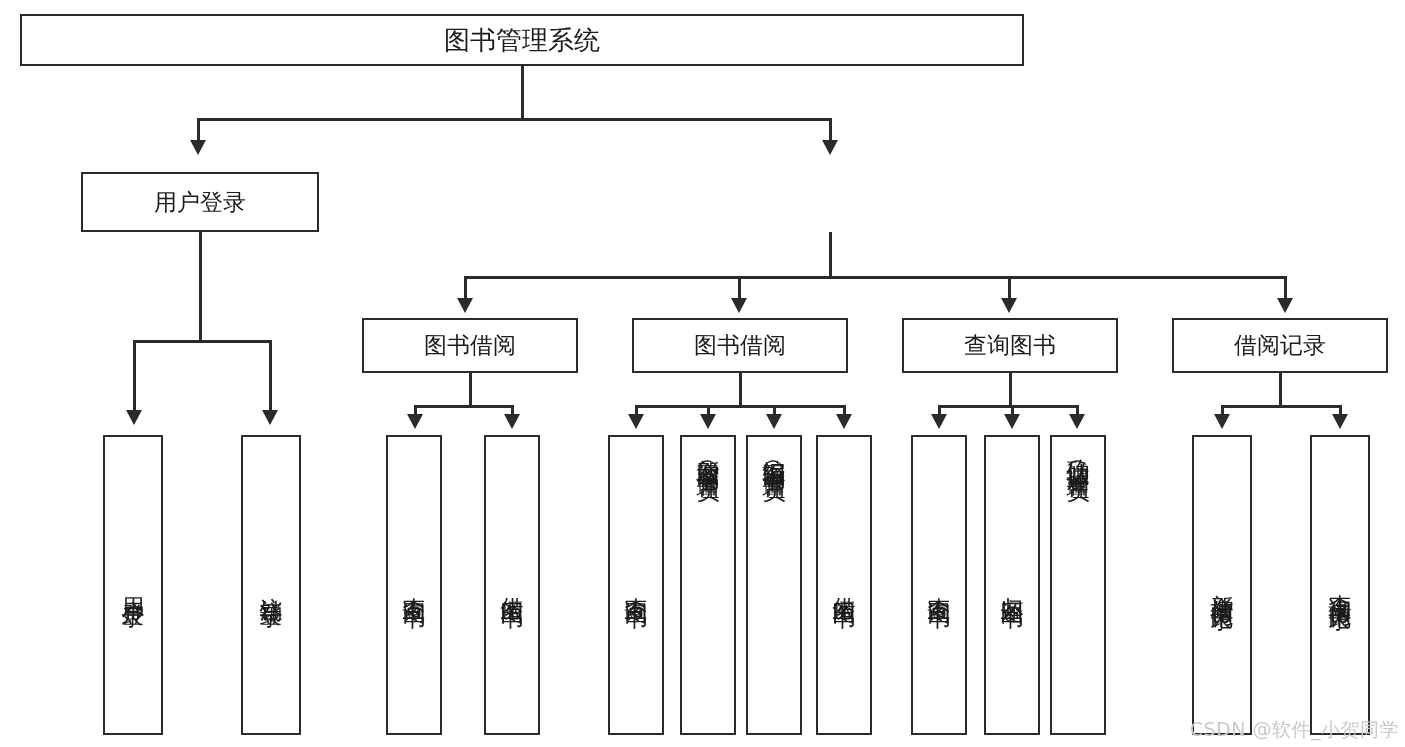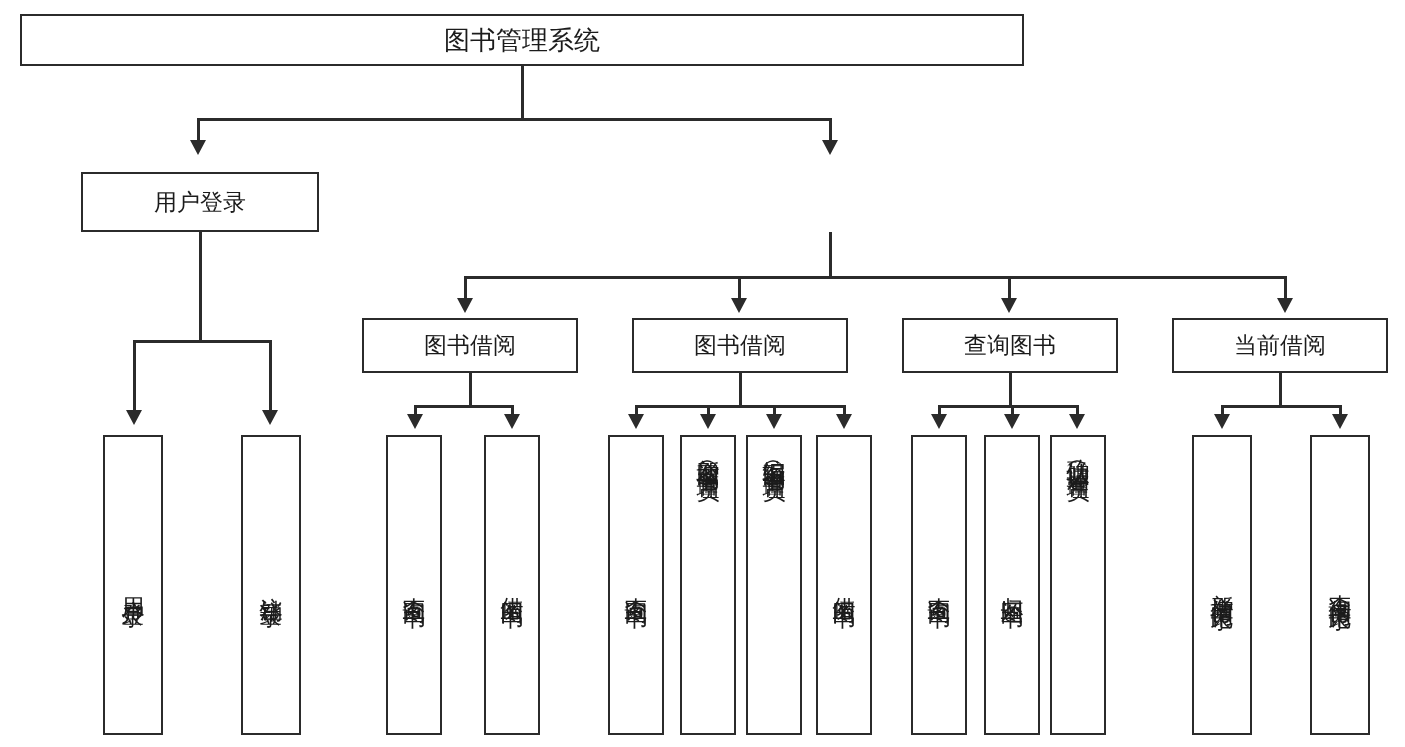--- a/index.html
+++ b/index.html
@@ -133,21 +133,21 @@
   <div class="node level3" style="left:362px; top:318px; width:216px; height:55px;">
     <span>图书借阅</span>
   </div>
   <div class="node level3" style="left:632px; top:318px; width:216px; height:55px;">
     <span>图书借阅</span>
   </div>
   <div class="node level3" style="left:902px; top:318px; width:216px; height:55px;">
     <span>查询图书</span>
   </div>
   <div class="node level3" style="left:1172px; top:318px; width:216px; height:55px;">
-    <span>当前借阅</span>
+    <span>借阅记录</span>
   </div>
 
   <div class="vline" style="left:469px; top:373px; width:2.5px; height:34px;"></div>
   <div class="hline" style="left:414px; top:405px; width:99px; height:2.5px;"></div>
   <div class="vline" style="left:414px; top:405px; width:2.5px; height:14px;"></div>
   <div class="arrow" style="left:407px; top:414px;"></div>
   <div class="vline" style="left:511px; top:405px; width:2.5px; height:14px;"></div>
   <div class="arrow" style="left:504px; top:414px;"></div>
 
   <div class="vline" style="left:739px; top:373px; width:2.5px; height:34px;"></div>
@@ -210,14 +210,15 @@
   <div class="node leaf top" style="left:1050px; top:435px; width:56px; height:300px;">
     <span class="vtext">确认归还（管理员）</span>
   </div>
   <div class="node leaf" style="left:1192px; top:435px; width:60px; height:300px;">
     <span class="vtext">新增借阅记录</span>
   </div>
   <div class="node leaf" style="left:1310px; top:435px; width:60px; height:300px;">
     <span class="vtext">查询借阅记录</span>
   </div>
 
+  <div id="watermark">CSDN @软件_小贺同学</div>
 
 </div>
 
 </body></html>

